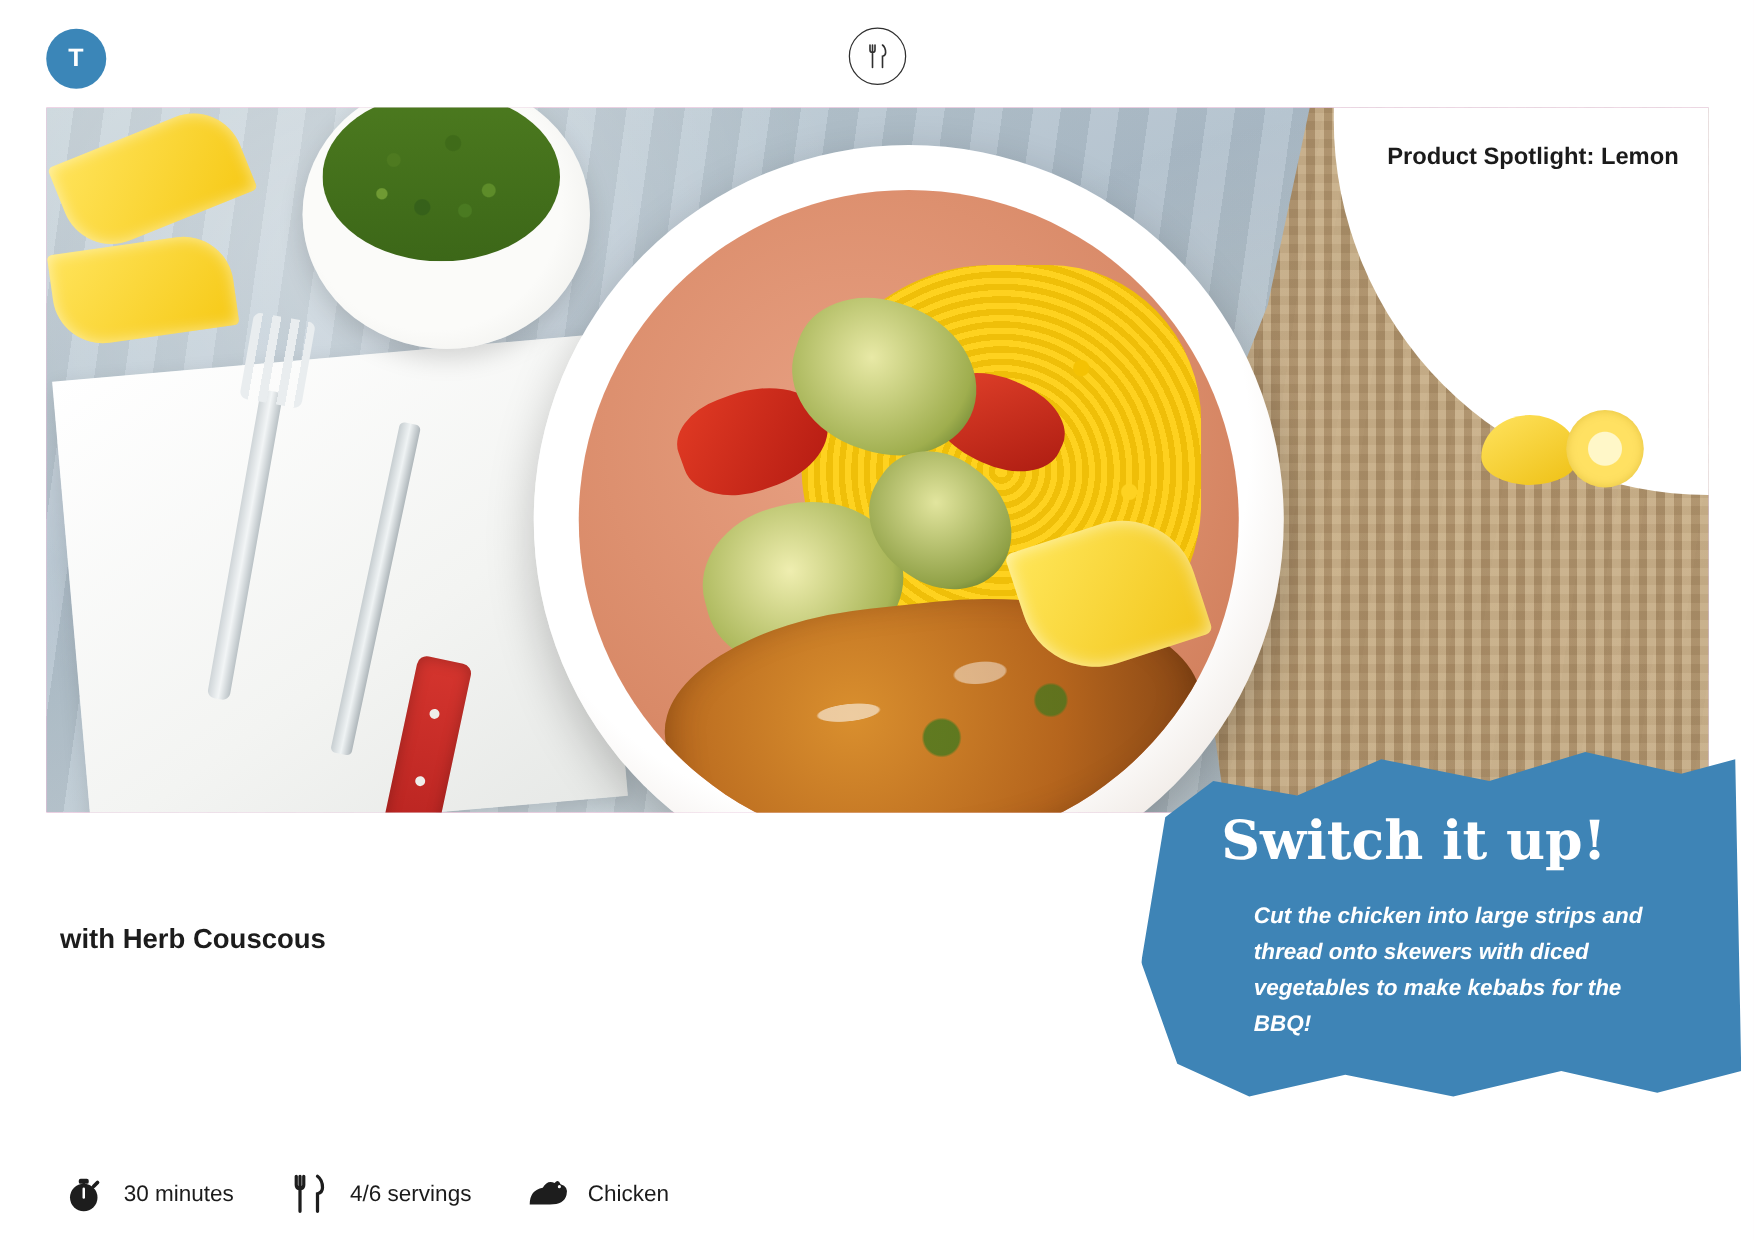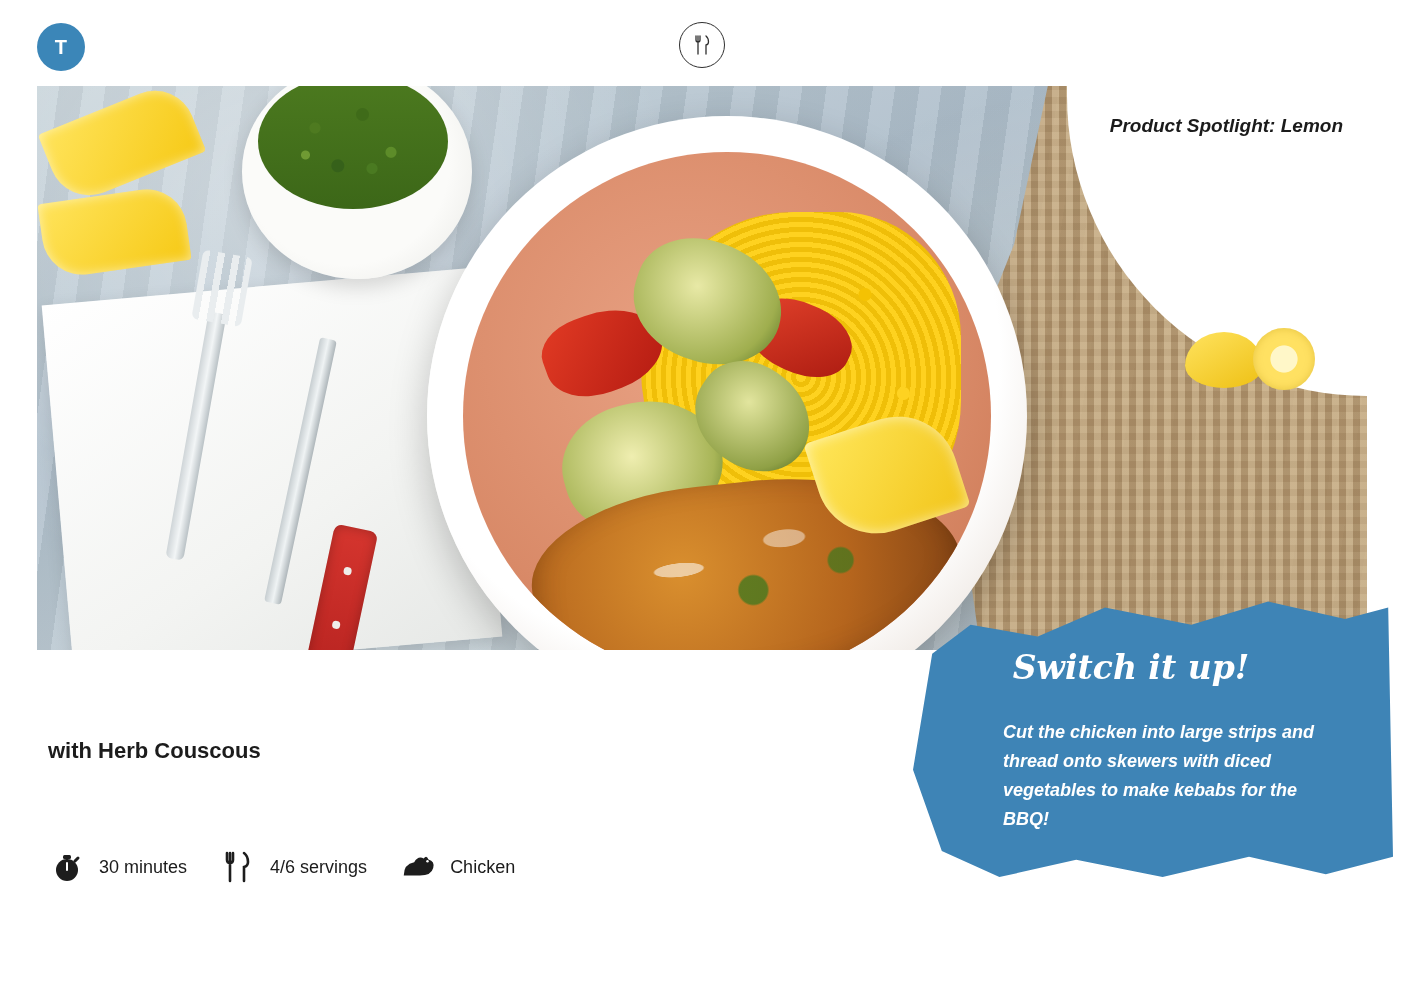--- a/index.html
+++ b/index.html
@@ -52,21 +52,20 @@
     margin-top: 4px;
   }
 
   
   .hero {
     position: absolute;
     left: 37px; top: 86px;
     width: 1330px; height: 564px;
     overflow: hidden;
     background: #f9a8d4;
-    font-style: italic;
   }
   .hero-bg {
     position: absolute; inset: 0;
     background:
       repeating-linear-gradient(98deg, rgba(255,255,255,0.10) 0 22px, rgba(0,0,0,0.045) 22px 46px),
       linear-gradient(160deg, #c3d0d7 0%, #aebecb 35%, #c6d2d8 70%, #b3c3cd 100%);
   }
   .hero-bg::after {
     content: "";
     position: absolute; inset: 0;
@@ -251,43 +250,42 @@
     position: absolute; left: 48px; top: 738px;
     font-size: 22px; font-weight: bold; color: #1c1c1c; text-align: center;
   }
   .description {
     position: absolute; left: 48px; top: 788px; width: 800px;
     font-size: 15.2px; line-height: 1.72; color: #272727;
   }
 
   
   .meta {
-    position: absolute; left: 48px; top: 848px;
-    display: flex; align-items: flex-start; gap: 32px;
+    position: absolute; left: 48px; top: 936px;
+    display: flex; align-items: flex-start; gap: 42px;
   }
   .meta-item { display: flex; align-items: center; gap: 13px; }
   .meta-label { font-size: 18px; color: #1b1b1b; }
   .icon-box { width: 38px; height: 38px; display: flex; align-items: center; justify-content: center; }
 
   
   .switch {
     position: absolute; right: 10px; top: 590px;
     width: 480px; height: 290px;
   }
   .switch-shape {
     position: absolute; inset: 0;
     background: #3e84b6;
     clip-path: polygon(4% 22%, 12% 12%, 26% 16%, 40% 6%, 58% 12%, 74% 4%, 90% 10%, 99% 6%, 100% 92%, 86% 98%, 70% 92%, 52% 99%, 34% 93%, 18% 99%, 6% 90%, 0 62%);
   }
   .switch-title {
     position: absolute; left: 0; right: 44px; top: 58px;
     text-align: center;
     font-family: "DejaVu Serif", serif;
-    font-style: italic;
-    font-size: 33px; font-weight: bold; color: #ffffff;
+    font-size: 43px; font-weight: bold; color: #ffffff;
   }
   .switch-body {
     position: absolute; left: 90px; right: 60px; top: 128px;
     font-size: 18px; line-height: 1.62; font-weight: bold; font-style: italic; color: #ffffff;
   }
 
   
   .nutrition {
     position: absolute; right: 44px; bottom: 14px;
     display: flex; align-items: flex-start; gap: 22px;

